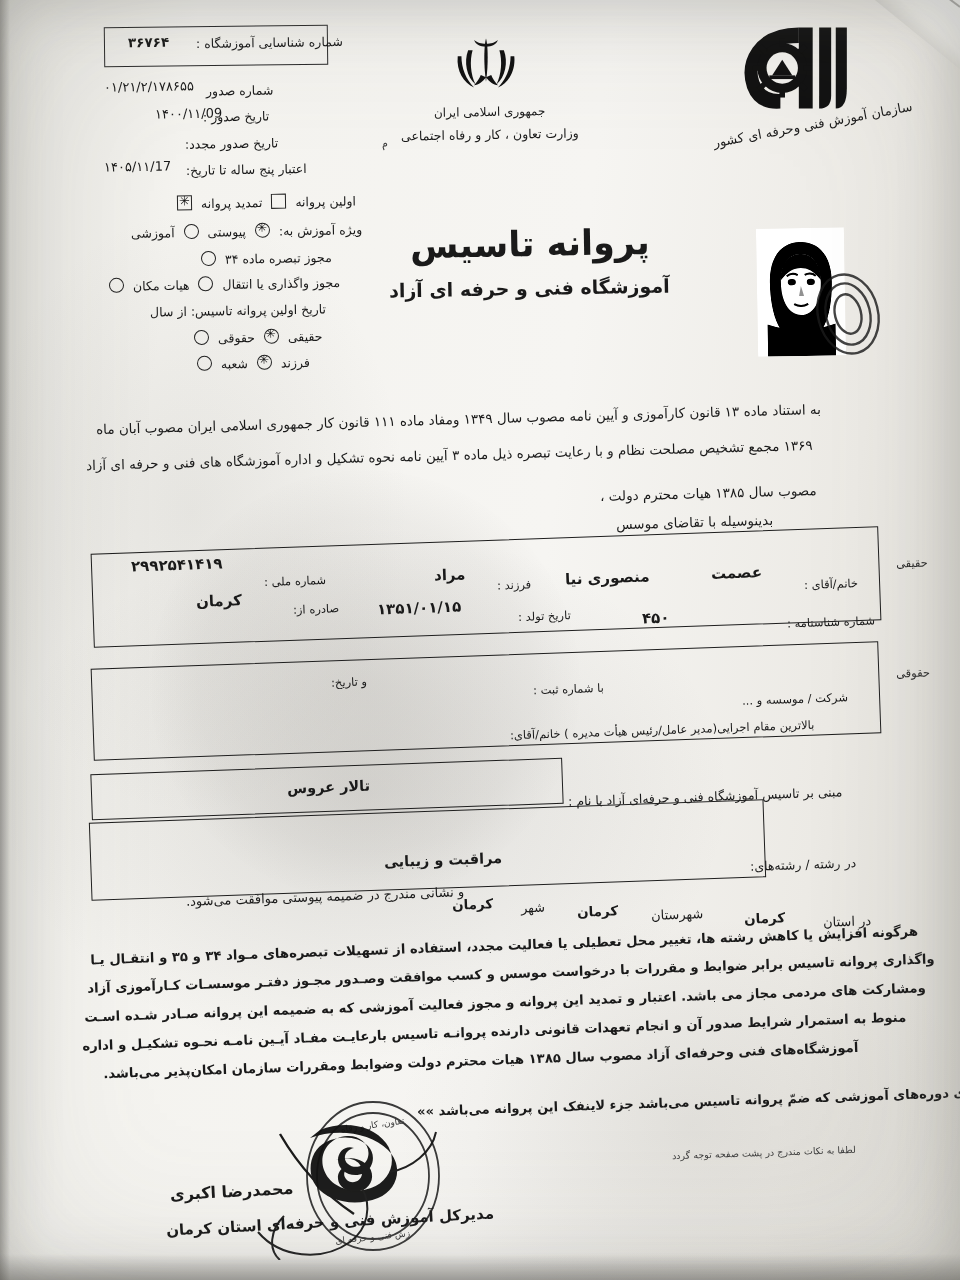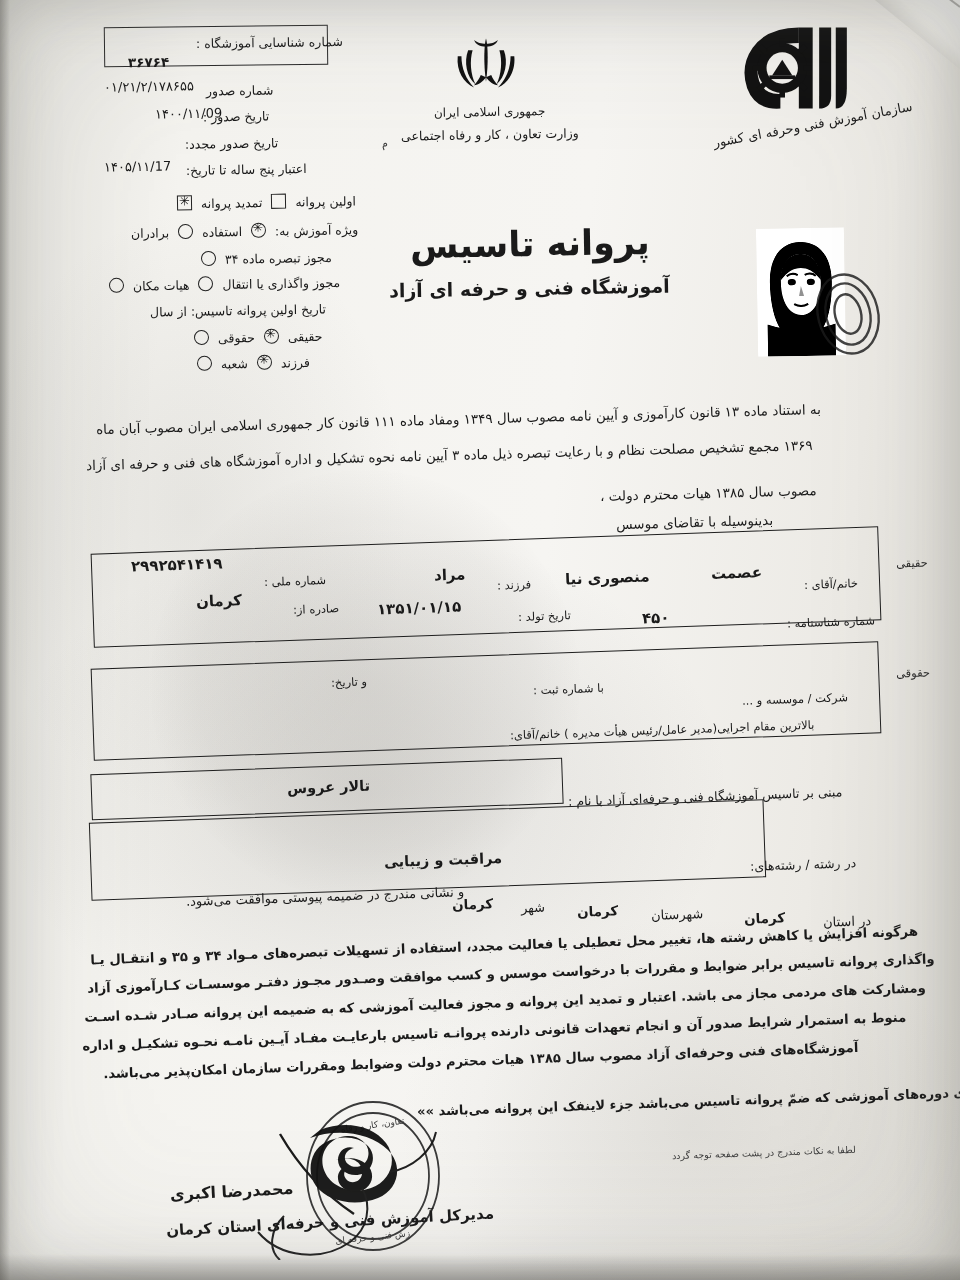--- a/index.html
+++ b/index.html
@@ -50,21 +50,21 @@
   .t{position:absolute;white-space:nowrap;line-height:1.15;}
   .ser{font-family:"DejaVu Serif","Liberation Serif",serif;}
   .b{font-weight:bold;}
 
   
   #school-id-box{
     position:absolute;left:104px;top:26px;width:222px;height:38px;
     border:1.6px solid #2a2a2a;transform:rotate(-0.7deg);
   }
   #school-id-label{left:196px;top:36px;font-size:12.5px;transform:rotate(-0.8deg);}
-  #school-id-value{left:128px;top:35px;font-size:13.5px;letter-spacing:1px;transform:rotate(-0.8deg);margin-top:20px;}
+  #school-id-value{left:128px;top:35px;font-size:13.5px;letter-spacing:1px;transform:rotate(-0.8deg);}
 
   .hdr-label{font-size:12.5px;transform:rotate(-0.9deg);}
   .hdr-value{font-size:13px;letter-spacing:.6px;transform:rotate(-0.9deg);}
 
   
   #emblem-wrap{position:absolute;left:448px;top:34px;width:76px;height:64px;}
   #ministry-l1{left:434px;top:106px;font-size:12px;transform:rotate(-1deg);}
   #ministry-l2{left:401px;top:128px;font-size:12.5px;transform:rotate(-1deg);}
   #ministry-mark{left:381px;top:138px;font-size:11px;color:#3a3a3a;transform:rotate(-18deg);}
 
@@ -154,23 +154,23 @@
     <div class="cb-row" style="left:172px;top:194px;">
       <span>اولین پروانه</span>
       <span class="sq"></span>
       <span>تمدید پروانه</span>
       <span class="sq on"></span>
     </div>
 
     <div class="cb-row" style="left:131px;top:223px;">
       <span>ویژه آموزش به:</span>
       <span class="ci on"></span>
-      <span>استفاده</span>
-      <span class="ci"></span>
-      <span>برادران</span>
+      <span>پیوستی</span>
+      <span class="ci"></span>
+      <span>آموزشی</span>
     </div>
 
     <div class="cb-row" style="left:196px;top:250px;">
       <span>مجوز تبصره ماده ۳۴</span>
       <span class="ci"></span>
     </div>
 
     <div class="cb-row" style="left:104px;top:276px;">
       <span>مجوز واگذاری یا انتقال</span>
       <span class="ci"></span>

